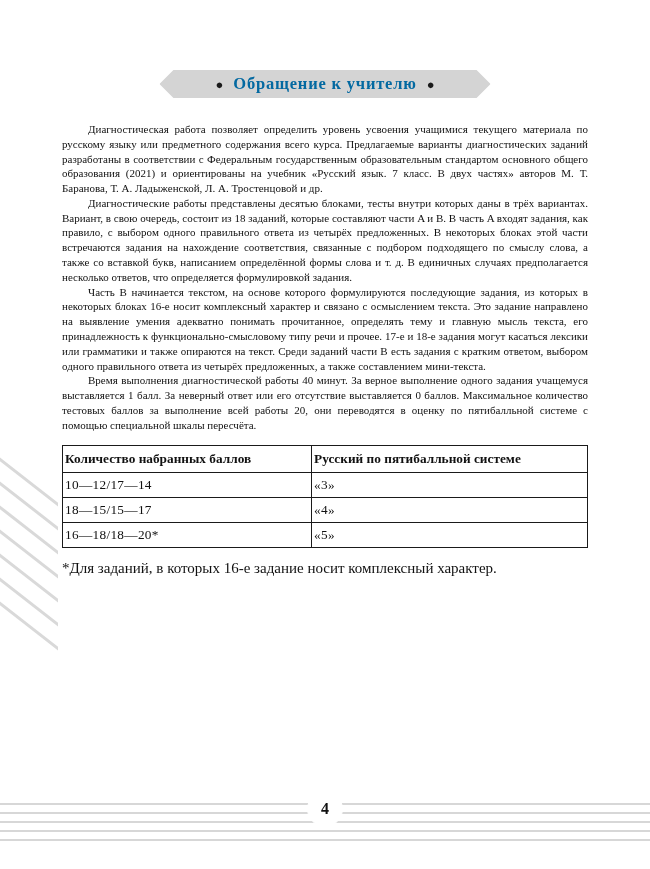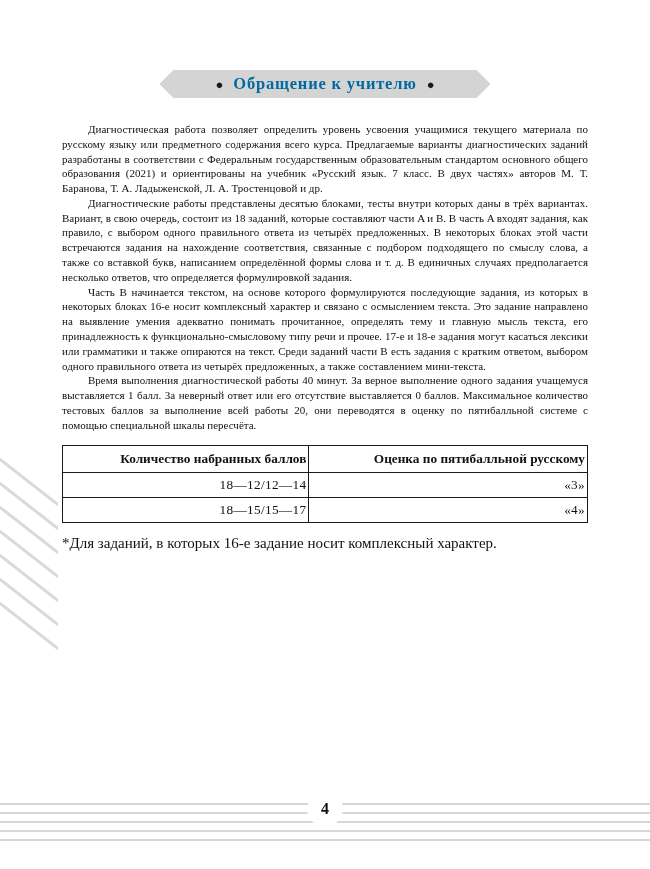--- a/index.html
+++ b/index.html
@@ -117,21 +117,21 @@
   
   table.score-table {
     margin-top: 13px;
     width: 100%;
     border-collapse: collapse;
     font-size: 13.3px;
   }
   table.score-table th,
   table.score-table td {
     border: 1px solid #1a1a1a;
-    text-align: right;
+    text-align: left;
     padding: 4px 2px;
   }
   table.score-table th {
     font-weight: bold;
     padding: 5px 2px;
   }
   table.score-table td {
     letter-spacing: 0.3px;
   }
 
@@ -200,32 +200,36 @@
     <p>Диагностическая работа позволяет определить уровень усвоения учащимися текущего материала по русскому языку или предметного содержания всего курса. Предлагаемые варианты диагностических заданий разработаны в соответствии с Федеральным государственным образовательным стандартом основного общего образования (2021) и ориентированы на учебник «Русский язык. 7 класс. В двух частях» авторов М. Т. Баранова, Т. А. Ладыженской, Л. А. Тростенцовой и др.</p>
     <p>Диагностические работы представлены десятью блоками, тесты внутри которых даны в трёх вариантах. Вариант, в свою очередь, состоит из 18 заданий, которые составляют части A и B. В часть A входят задания, как правило, с выбором одного правильного ответа из четырёх предложенных. В некоторых блоках этой части встречаются задания на нахождение соответствия, связанные с подбором подходящего по смыслу слова, а также со вставкой букв, написанием определённой формы слова и т. д. В единичных случаях предполагается несколько ответов, что определяется формулировкой задания.</p>
     <p>Часть B начинается текстом, на основе которого формулируются последующие задания, из которых в некоторых блоках 16-е носит комплексный характер и связано с осмыслением текста. Это задание направлено на выявление умения адекватно понимать прочитанное, определять тему и главную мысль текста, его принадлежность к функционально-смысловому типу речи и прочее. 17-е и 18-е задания могут касаться лексики или грамматики и также опираются на текст. Среди заданий части B есть задания с кратким ответом, выбором одного правильного ответа из четырёх предложенных, а также составлением мини-текста.</p>
     <p>Время выполнения диагностической работы 40 минут. За верное выполнение одного задания учащемуся выставляется 1 балл. За неверный ответ или его отсутствие выставляется 0 баллов. Максимальное количество тестовых баллов за выполнение всей работы 20, они переводятся в оценку по пятибалльной системе с помощью специальной шкалы пересчёта.</p>
   </div>
 
   <table class="score-table">
     <thead>
       <tr>
         <th>Количество набранных баллов</th>
-        <th>Оценка по пятибалльной русскому</th>
+        <th>Русский по пятибалльной системе</th>
       </tr>
     </thead>
     <tbody>
       <tr>
-        <td>18—12/12—14</td>
+        <td>10—12/17—14</td>
         <td>«3»</td>
       </tr>
       <tr>
         <td>18—15/15—17</td>
         <td>«4»</td>
       </tr>
+      <tr>
+        <td>16—18/18—20*</td>
+        <td>«5»</td>
+      </tr>
     </tbody>
   </table>
 
   <div class="footnote">*Для заданий, в которых 16-е задание носит комплексный характер.</div>
 </div>
 
 <div class="page-num-wrap">
   <div class="page-num-bubble">4</div>
 </div>
 

